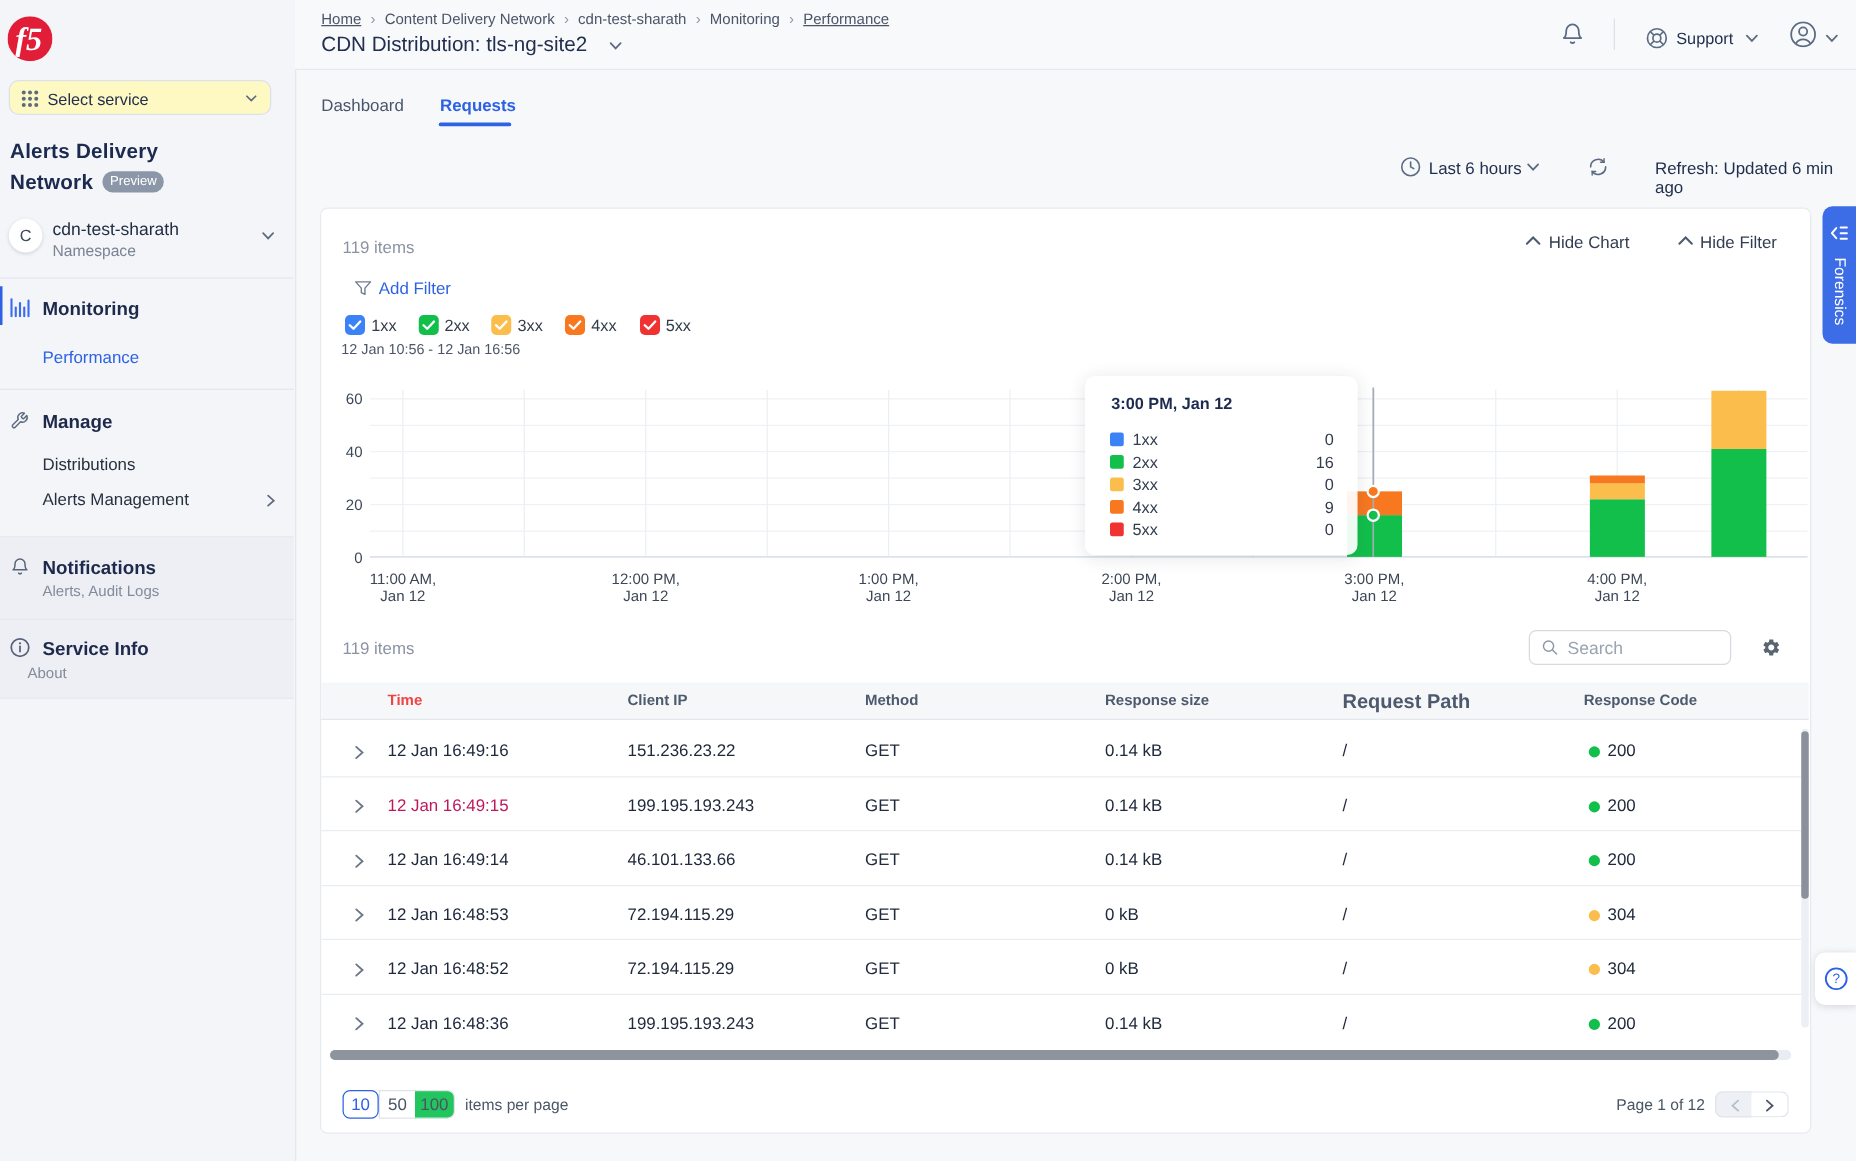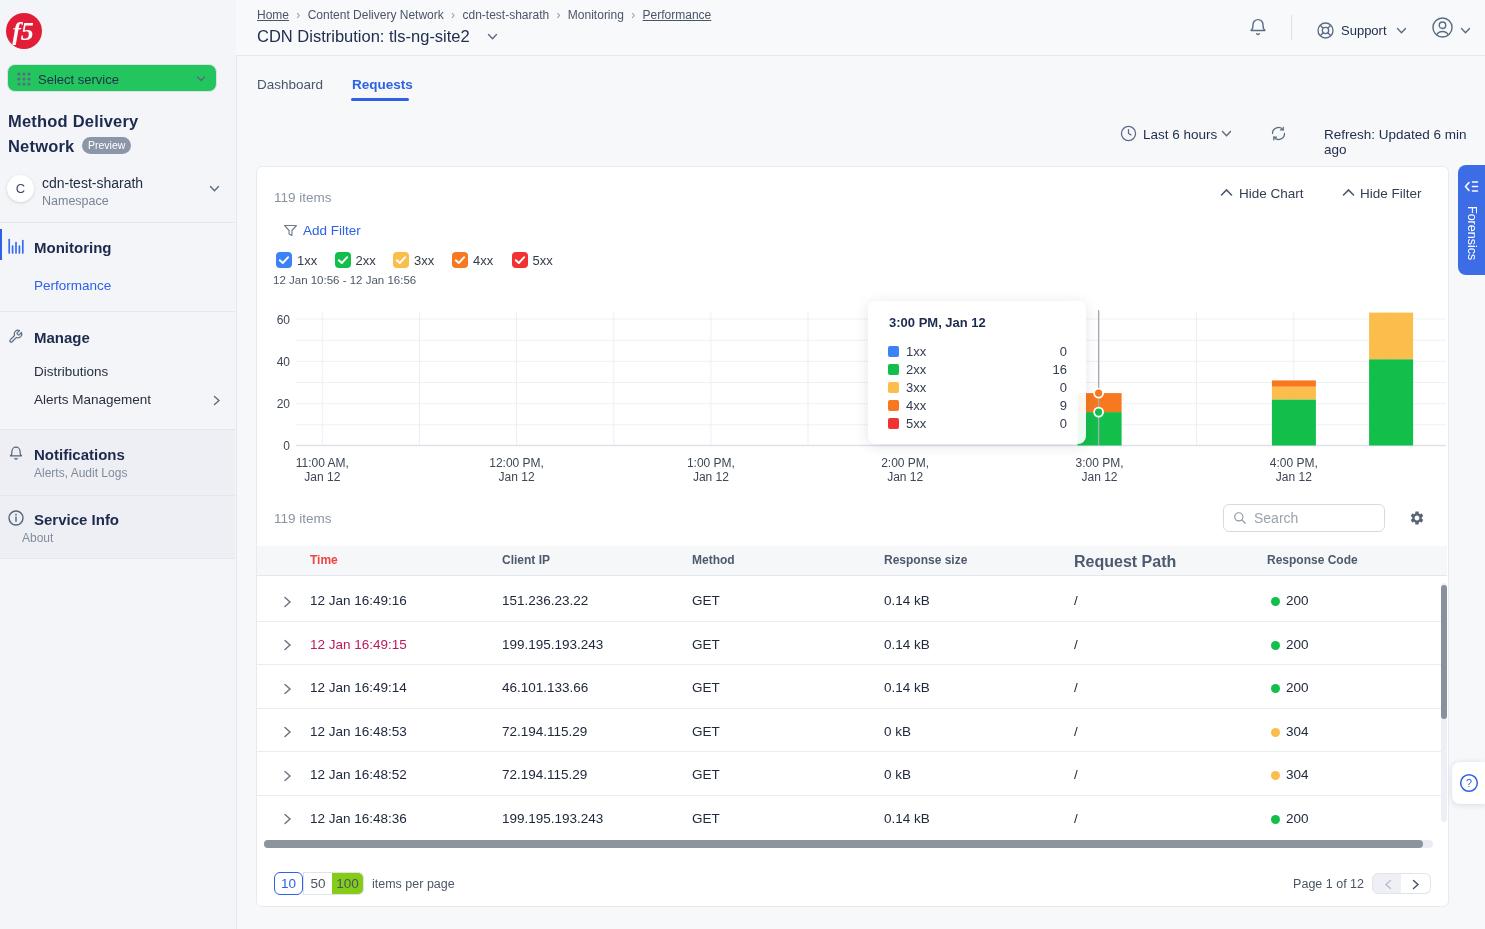--- a/index.html
+++ b/index.html
@@ -5,21 +5,21 @@
   * { margin:0; padding:0; box-sizing:border-box; }
   html,body { width:1485px; height:929px; overflow:hidden; }
   body { font-family:"Liberation Sans", sans-serif; background:#f7f8fa; position:relative; color:#1f2a44; }
   .abs { position:absolute; }
   svg { display:block; }
   
   #sidebar { position:absolute; left:0; top:0; width:237px; height:929px; background:#f3f5f8; border-right:1px solid #e4e7ed; }
   .sb-divider { position:absolute; left:0; width:235px; height:1px; background:#e3e7ee; }
   .sb-block { position:absolute; left:0; width:235px; background:#edeff4; }
   #logo { position:absolute; left:6px; top:13px; }
-  #selsvc { position:absolute; left:7px; top:64px; width:210px; height:28px; background:#22c55e; border:1px solid #dce1e8; border-radius:8px; }
+  #selsvc { position:absolute; left:7px; top:64px; width:210px; height:28px; background:#fef9c3; border:1px solid #dce1e8; border-radius:8px; }
   #selsvc .txt { position:absolute; left:30px; top:7px; font-size:13px; color:#22304e; }
   .sb-title { position:absolute; left:8px; font-size:16.5px; font-weight:bold; color:#1c2a50; letter-spacing:.2px; }
   #badge { position:absolute; left:82px; top:137px; height:17px; padding:0 6px; background:#8b97a9; border-radius:9px; color:#fff; font-size:10.5px; line-height:17px; }
   #ns-av { position:absolute; left:7px; top:175px; width:27px; height:27px; background:#fff; border-radius:50%; box-shadow:0 1px 3px rgba(40,50,70,.18); color:#3d4a61; font-size:13px; text-align:center; line-height:27px; }
   .nav-head { position:absolute; left:34px; font-size:15px; font-weight:bold; color:#1d2a4c; }
   .nav-sub { position:absolute; left:34px; font-size:13.5px; color:#27303f; }
   .nav-icon { position:absolute; left:8px; }
   .gray { color:#828c9b; }
   .blue { color:#2d62e4; }
 </style>
@@ -51,21 +51,21 @@
         <circle cx="3" cy="13" r="1.6"></circle>
           <circle cx="8" cy="13" r="1.6"></circle>
           <circle cx="13" cy="13" r="1.6"></circle>
       </g>
     </svg>
     <div class="txt">Select service</div>
     <svg style="position:absolute;right:10px;top:9px" width="10" height="10" viewBox="0 0 10 10">
         <path d="M1.5 3 L5 6.5 L8.5 3" stroke="#5d6b80" stroke-width="1.4" fill="none" stroke-linecap="round"></path>
       </svg>
   </div>
-  <div class="sb-title" style="top:112px">Method Delivery</div>
+  <div class="sb-title" style="top:112px">Alerts Delivery</div>
   <div class="sb-title" style="top:137px">Network</div>
   <div id="badge">Preview</div>
   <div id="ns-av">C</div>
   <div class="abs" style="left:42px;top:175px;font-size:14px;color:#222d44">cdn-test-sharath</div>
   <div class="abs" style="left:42px;top:194px;font-size:12.5px;color:#7a8494">Namespace</div>
   <svg class="abs" style="left:209px;top:185px" width="11" height="8" viewBox="0 0 11 8">
       <path d="M1.5 1.5 L5.5 5.7 L9.5 1.5" stroke="#5d6b80" stroke-width="1.4" fill="none" stroke-linecap="round"></path>
     </svg>
 
   <div class="sb-divider" style="top:222px"></div>
@@ -380,21 +380,21 @@
 <div class="abs" style="left:1271px;top:814.8px;width:9px;height:9px;border-radius:50%;background:#12bf4b"></div>
 <div class="abs" style="left:1286px;top:810.8px;font-size:13.5px;color:#202a3c">200</div>
 
 <div class="abs" style="left:264px;top:840px;width:1169px;height:8px;background:#e9ecf0;border-radius:4px"></div>
 <div class="abs" style="left:264px;top:840px;width:1159px;height:8px;background:#8d949e;border-radius:4px"></div>
 <div class="abs" style="left:1441px;top:583px;width:6px;height:239px;background:#eceff3;border-radius:3px"></div>
 <div class="abs" style="left:1441px;top:585px;width:6px;height:134px;background:#8a919d;border-radius:3px"></div>
 
 <div class="abs" style="left:274px;top:872px;width:29px;height:23px;border:1.5px solid #2d62e4;border-radius:6px;z-index:2;font-size:13.5px;color:#2d62e4;text-align:center;line-height:21px;background:#fff">10</div>
 <div class="abs" style="left:303px;top:872px;width:30px;height:23px;border:1px solid #dfe3ea;font-size:13.5px;color:#4a5565;text-align:center;line-height:22px;background:#fff">50</div>
-<div class="abs" style="left:332px;top:872px;width:32px;height:23px;border:1px solid #dfe3ea;border-left:none;border-radius:0 6px 6px 0;font-size:13.5px;color:#4a5565;text-align:center;line-height:22px;background:#84cc16">100</div>
+<div class="abs" style="left:332px;top:872px;width:32px;height:23px;border:1px solid #dfe3ea;border-left:none;border-radius:0 6px 6px 0;font-size:13.5px;color:#4a5565;text-align:center;line-height:22px;background:#22c55e">100</div>
 <div class="abs" style="left:372px;top:877px;font-size:12.5px;color:#4c5768">items per page</div>
 <div class="abs" style="right:121px;top:877px;font-size:12.5px;color:#4a5565">Page 1 of 12</div>
 <div class="abs" style="left:1372px;top:873px;width:30px;height:21px;background:#eef0f5;border:1px solid #dfe3ea;border-radius:6px 0 0 6px">
     <svg style="position:absolute;left:11px;top:5px" width="8" height="11" viewBox="0 0 8 11">
       <path d="M6.5 1.5 L2 5.5 L6.5 9.5" stroke="#b6bfcc" stroke-width="1.5" fill="none" stroke-linecap="round"></path>
     </svg>
   </div>
 <div class="abs" style="left:1401px;top:873px;width:30px;height:21px;background:#fff;border:1px solid #dfe3ea;border-left:none;border-radius:0 6px 6px 0">
     <svg style="position:absolute;left:11px;top:5px" width="8" height="11" viewBox="0 0 8 11">
       <path d="M1.5 1.5 L6 5.5 L1.5 9.5" stroke="#4a5565" stroke-width="1.5" fill="none" stroke-linecap="round"></path>

